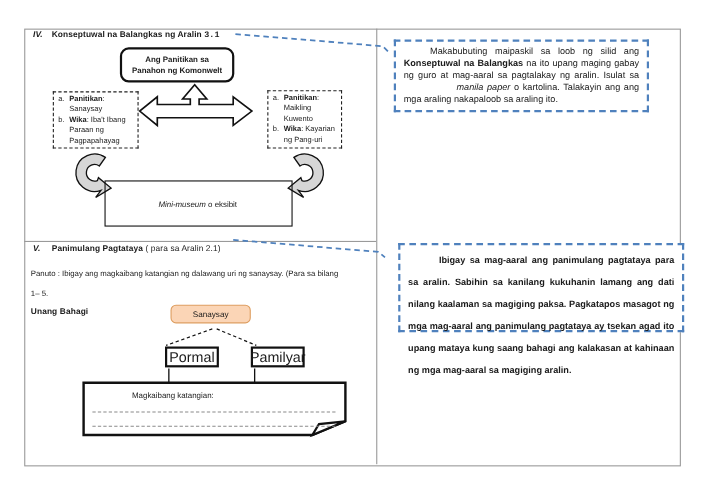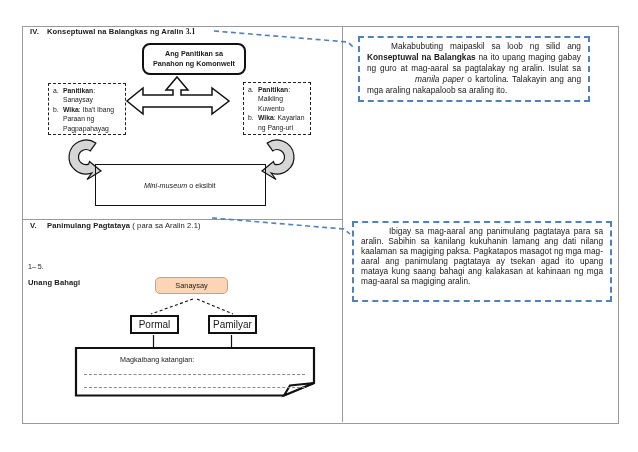--- a/index.html
+++ b/index.html
@@ -7,38 +7,38 @@
         font-family:"Liberation Sans",sans-serif;color:#1a1a1a;overflow:hidden;}
   .abs{position:absolute;}
   
   .frame{border:1px solid var(--border-gray);}
   .vline{border-left:1px solid var(--border-gray);}
   .hline{border-top:1px solid var(--border-gray);}
   .z2{z-index:2;}
   svg.overlay{position:absolute;left:0;top:0;z-index:1;pointer-events:none;}
   
   .h-iv,.h-v{font-size:7.6px;font-weight:bold;letter-spacing:.1px;}
-  .h-num{display:inline-block;width:17px;}
-  .ref-serif{font-family:Liberation Serif, serif;font-weight:bold;margin-top:15px;}
+  .h-num{display:inline-block;width:17px;font-style:italic;}
+  .ref-serif{font-family:Liberation Mono, monospace;font-weight:bold;margin-top:15px;}
   .reg{font-weight:normal;text-align:center;}
   
-  .topicbox{left:142px;top:43px;width:100px;height:28px;border:2.3px solid #111;
+  .topicbox{left:109px;top:43px;width:100px;height:28px;border:2.3px solid #111;
     border-radius:8px;display:flex;flex-direction:column;justify-content:center;
     text-align:center;font-weight:bold;font-size:7.2px;line-height:10px;background:#fff;}
   
   .dashbox{border:1.2px dashed #222;font-size:6.8px;line-height:9.4px;
     padding:2px 2px 2px 4px;background:transparent;}
   .dashrow{display:flex;}
   .dashrow .m{width:10px;flex:none;}
   .dashrow .b{font-weight:bold;white-space:pre;}
   
   .museumbox{left:95px;top:164px;width:169px;height:40px;border:1.6px solid #111;
     display:flex;align-items:center;justify-content:flex-start;font-size:7.2px;background:transparent;}
   .smallbox{width:45px;height:15px;border:2px solid #111;display:flex;align-items:center;
-    justify-content:center;font-size:10px;background:transparent;}
+    justify-content:center;font-size:13px;background:transparent;margin-left:20px;}
   
   .body-sm{font-size:7.1px;}
   .btn-sanaysay{left:155px;top:277px;width:71px;height:15px;background:var(--button-fill);
     border:1.5px solid var(--button-border);border-radius:5px;display:flex;align-items:center;
     justify-content:center;font-size:7.4px;}
   .note-label{font-size:7.2px;padding-left:36px;}
   .rule{border-top:1.2px dashed #8a8a8a;height:0;}
   
   .callout{border:2px dashed var(--accent-blue);background:#fff;
     font-size:8.3px;line-height:11.1px;text-align:justify;padding:3px 7px;}
@@ -132,20 +132,21 @@
   </div>
 
   <div class="abs museumbox z2">
     <span><span class="ital">Mini-museum</span><span> o eksibit</span></span>
   </div>
 
   <div class="abs h-v z2" style="left:30px;top:221px;">
     <span class="h-num">V.</span><span>Panimulang Pagtataya</span><span class="reg"> ( para sa Aralin 2.1)</span>
   </div>
   <div class="abs h-v z2" style="left:28px;top:231px;margin-top:47px;">Unang Bahagi</div>
+  <div class="abs body-sm z2" style="left:28px;top:245px;width:306px;">Panuto : Ibigay ang magkaibang katangian ng dalawang uri ng sanaysay. (Para sa bilang</div>
   <div class="abs body-sm z2" style="left:28px;top:263px;">1– 5.</div>
 
   <div class="abs btn-sanaysay z2">
     <span>Sanaysay</span>
   </div>
 
   <div class="abs smallbox z2" style="left:130px;top:315px;">
     <span>Pormal</span>
   </div>
   <div class="abs smallbox z2" style="left:208px;top:315px;">
@@ -153,17 +154,17 @@
   </div>
 
   <div class="abs note-label z2" style="left:84px;top:355px;">Magkaibang katangian:</div>
   <div class="abs rule z2" style="left:84px;top:374px;width:221px;"></div>
   <div class="abs rule z2" style="left:84px;top:387px;width:221px;"></div>
 
   <div class="abs callout z2" style="left:358px;top:36px;width:214px;height:56px;">
     <p><span class="c-ind" style="width:24px;"></span><span>Makabubuting maipaskil sa loob ng silid ang </span><span class="bold">Konseptuwal na Balangkas</span><span> na ito upang maging gabay ng guro at mag-aaral sa pagtalakay ng aralin. Isulat sa </span><span class="ital">manila paper</span><span> o kartolina. Talakayin ang ang mga araling nakapaloob sa araling ito.</span></p>
   </div>
 
-  <div class="abs callout z2" style="left:352px;top:221px;width:242px;height:71px;line-height:10px;">
+  <div class="abs callout z2" style="left:362px;top:221px;width:242px;height:71px;line-height:20px;font-weight:bold;">
     <p><span class="c-ind" style="width:28px;"></span><span>Ibigay sa mag-aaral ang panimulang pagtataya para sa aralin. Sabihin sa kanilang kukuhanin lamang ang dati nilang kaalaman sa magiging paksa. Pagkatapos masagot ng mga mag-aaral ang panimulang pagtataya ay tsekan agad ito upang mataya kung saang bahagi ang kalakasan at kahinaan ng mga mag-aaral sa magiging aralin.</span></p>
   </div>
 
 </div>
 
 </body></html>

